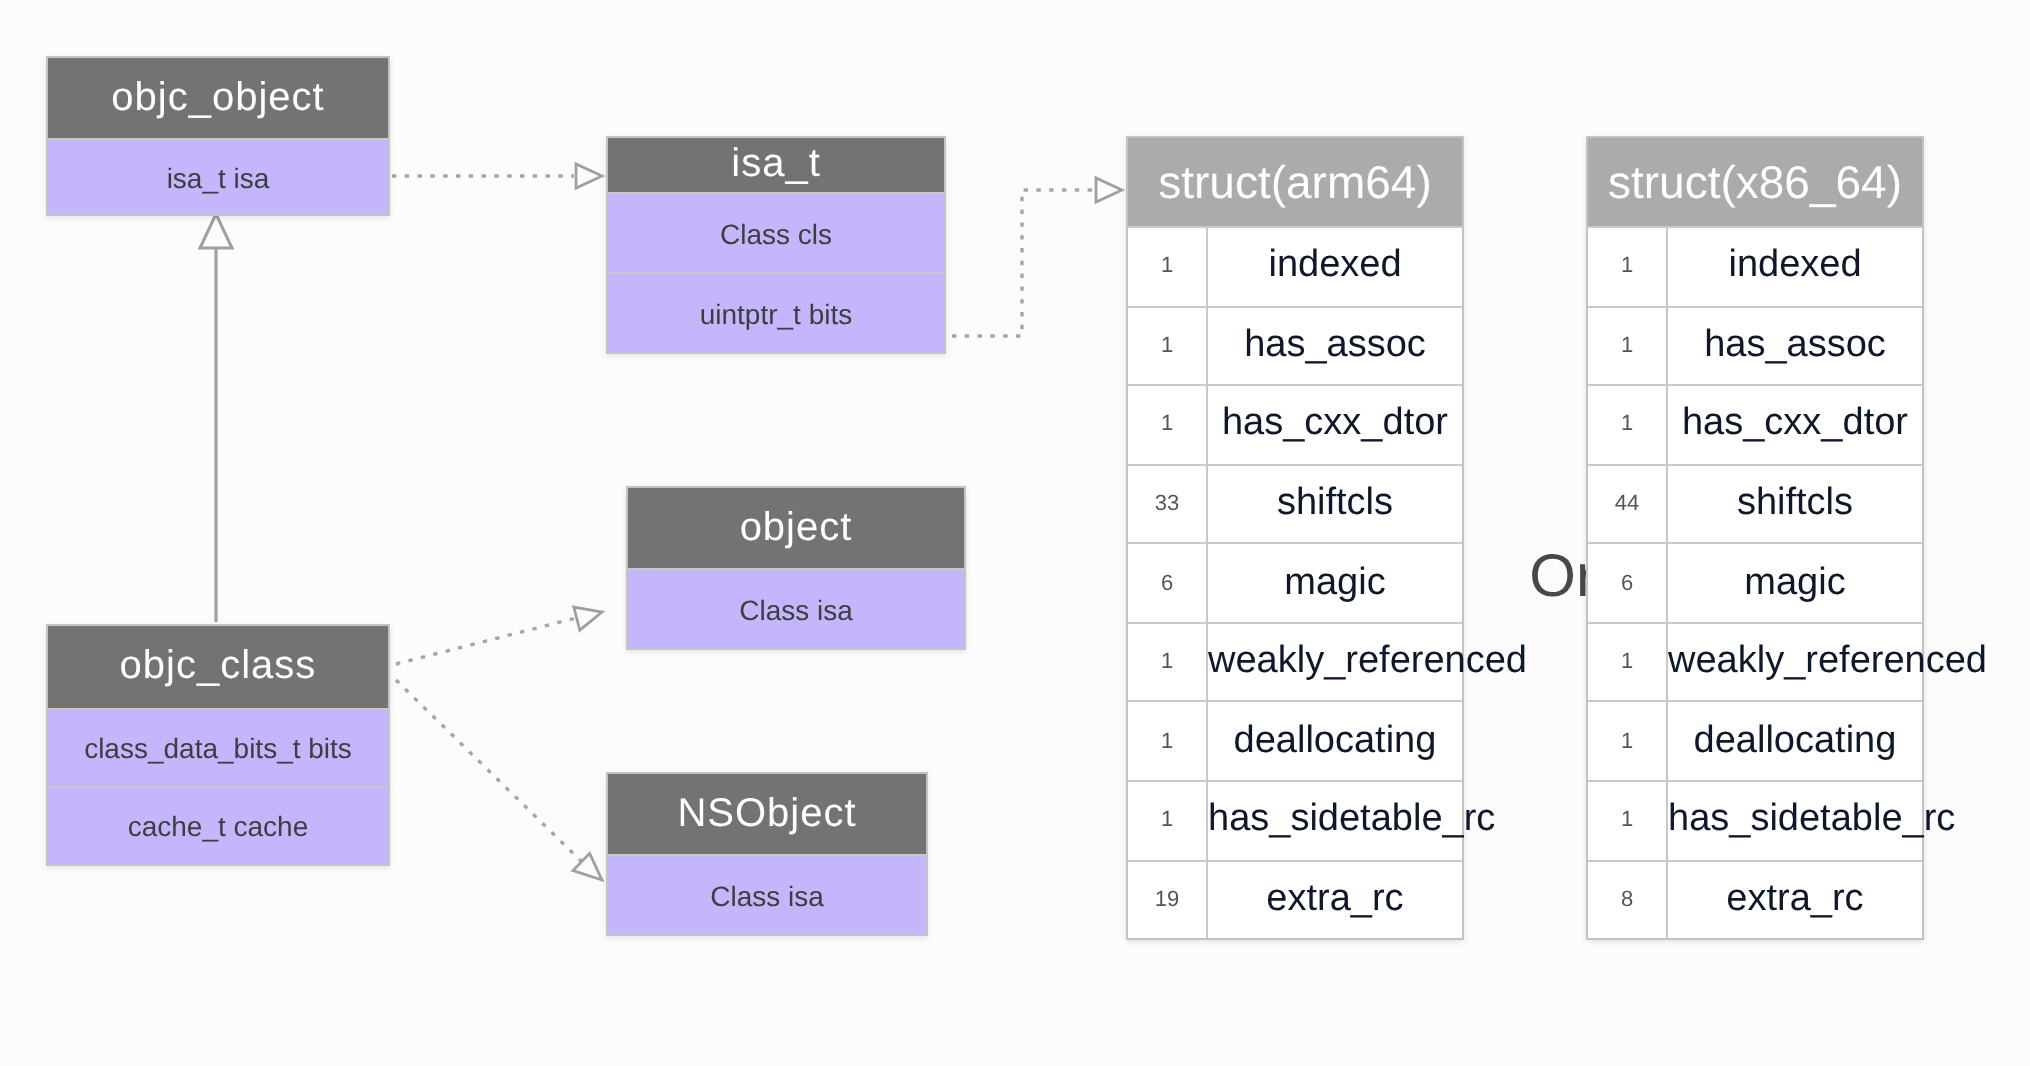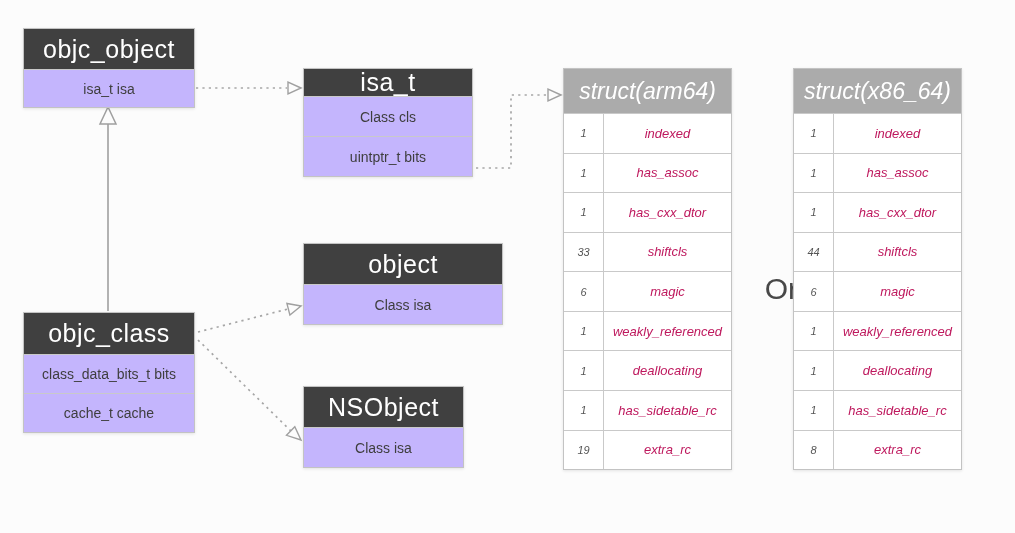--- a/index.html
+++ b/index.html
@@ -6,44 +6,44 @@
   .canvas{
     position:relative;width:1015px;height:533px;background:#fcfcfc;overflow:hidden;
     font-family:"Liberation Sans","DejaVu Sans",sans-serif;
   }
   .arrow-layer{position:absolute;left:0;top:0;width:1015px;height:533px;z-index:1;pointer-events:none;}
   .uml{
     position:absolute;z-index:2;background:#ffffff;border:1px solid #c3c3c3;
     box-shadow:0 1px 3px rgba(0,0,0,.10);box-sizing:border-box;
   }
   .uml-header{
-    background:#404040;color:#ffffff;display:flex;align-items:center;justify-content:center;
-    font-size:25px;letter-spacing:.5px;
+    background:#737373;color:#ffffff;display:flex;align-items:center;justify-content:center;
+    font-size:20px;letter-spacing:.5px;
   }
   .uml-field{
     display:flex;align-items:center;justify-content:center;
     font-size:14px;color:#3e3e3e;border-top:1px solid #c9c9c9;background:#c4b5fd;
   }
   .struct{
     position:absolute;z-index:2;display:flex;flex-direction:column;
     background:#ffffff;border:1px solid #c3c3c3;box-shadow:0 1px 3px rgba(0,0,0,.10);
-    box-sizing:border-box;height:402px;width:169px;top:68px;font-style:italic;
+    box-sizing:border-box;height:402px;width:169px;top:68px;
   }
   .struct-header{
     background:#ababab;color:#ffffff;height:44px;flex:0 0 44px;
     display:flex;align-items:center;justify-content:center;font-size:23px;
   }
   .srow{display:flex;flex:1 1 auto;border-top:1px solid #c9c9c9;background:#fff;}
   .srow .bits{
     flex:0 0 39px;border-right:1px solid #c9c9c9;display:flex;align-items:center;justify-content:center;
     font-size:11px;color:#555;
   }
   .srow .fname{
     flex:1 1 auto;display:flex;align-items:center;justify-content:center;
-    font-size:13px;color:#be185d;
+    font-size:19px;color:#0f172a;
   }
   .or-label{
     position:absolute;left:727px;top:272px;width:71px;text-align:right;z-index:2;
     font-size:30px;color:#484848;
   }
 </style>
 </head>
 <body>
 
 <div class="canvas">
@@ -80,21 +80,21 @@
     <div class="uml-header" style="height:40px">objc_object</div>
     <div class="uml-field" style="height:37px">isa_t isa</div>
   </div>
 
   <div class="uml" style="left:303px;top:68px;width:170px">
     <div class="uml-header" style="height:27px">isa_t</div>
     <div class="uml-field" style="height:39px">Class cls</div>
     <div class="uml-field" style="height:39px">uintptr_t bits</div>
   </div>
 
-  <div class="uml" style="left:303px;top:243px;width:200px">
+  <div class="uml" style="left:313px;top:243px;width:170px">
     <div class="uml-header" style="height:40px">object</div>
     <div class="uml-field" style="height:39px">Class isa</div>
   </div>
 
   <div class="uml" style="left:303px;top:386px;width:161px">
     <div class="uml-header" style="height:40px">NSObject</div>
     <div class="uml-field" style="height:39px">Class isa</div>
   </div>
 
   <div class="uml" style="left:23px;top:312px;width:172px">

